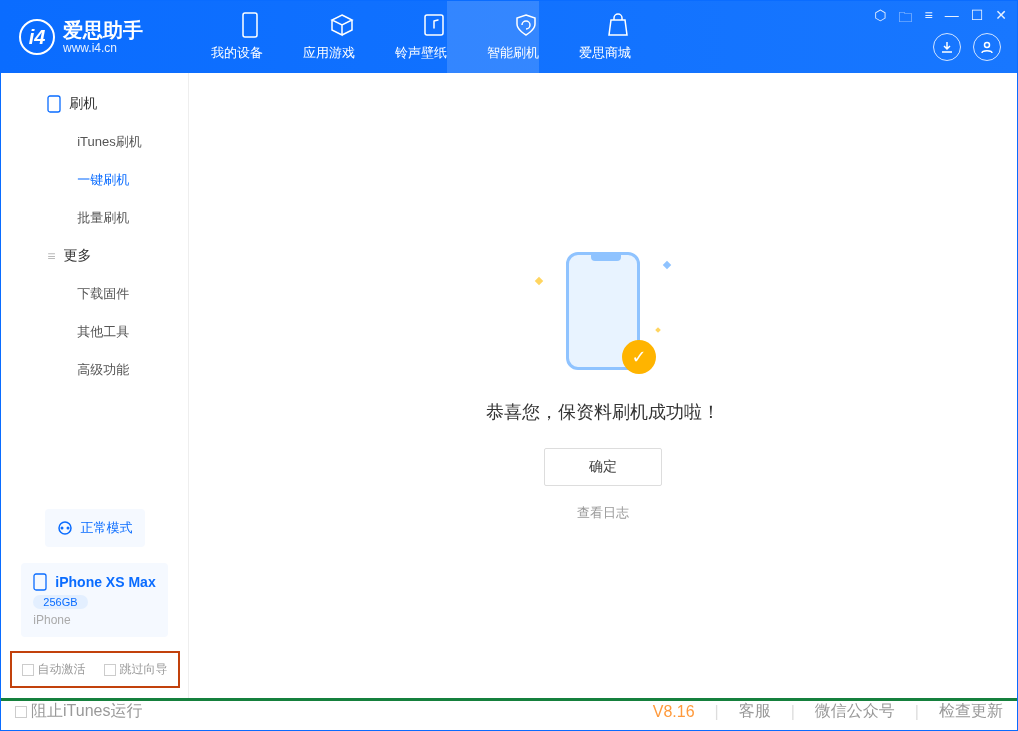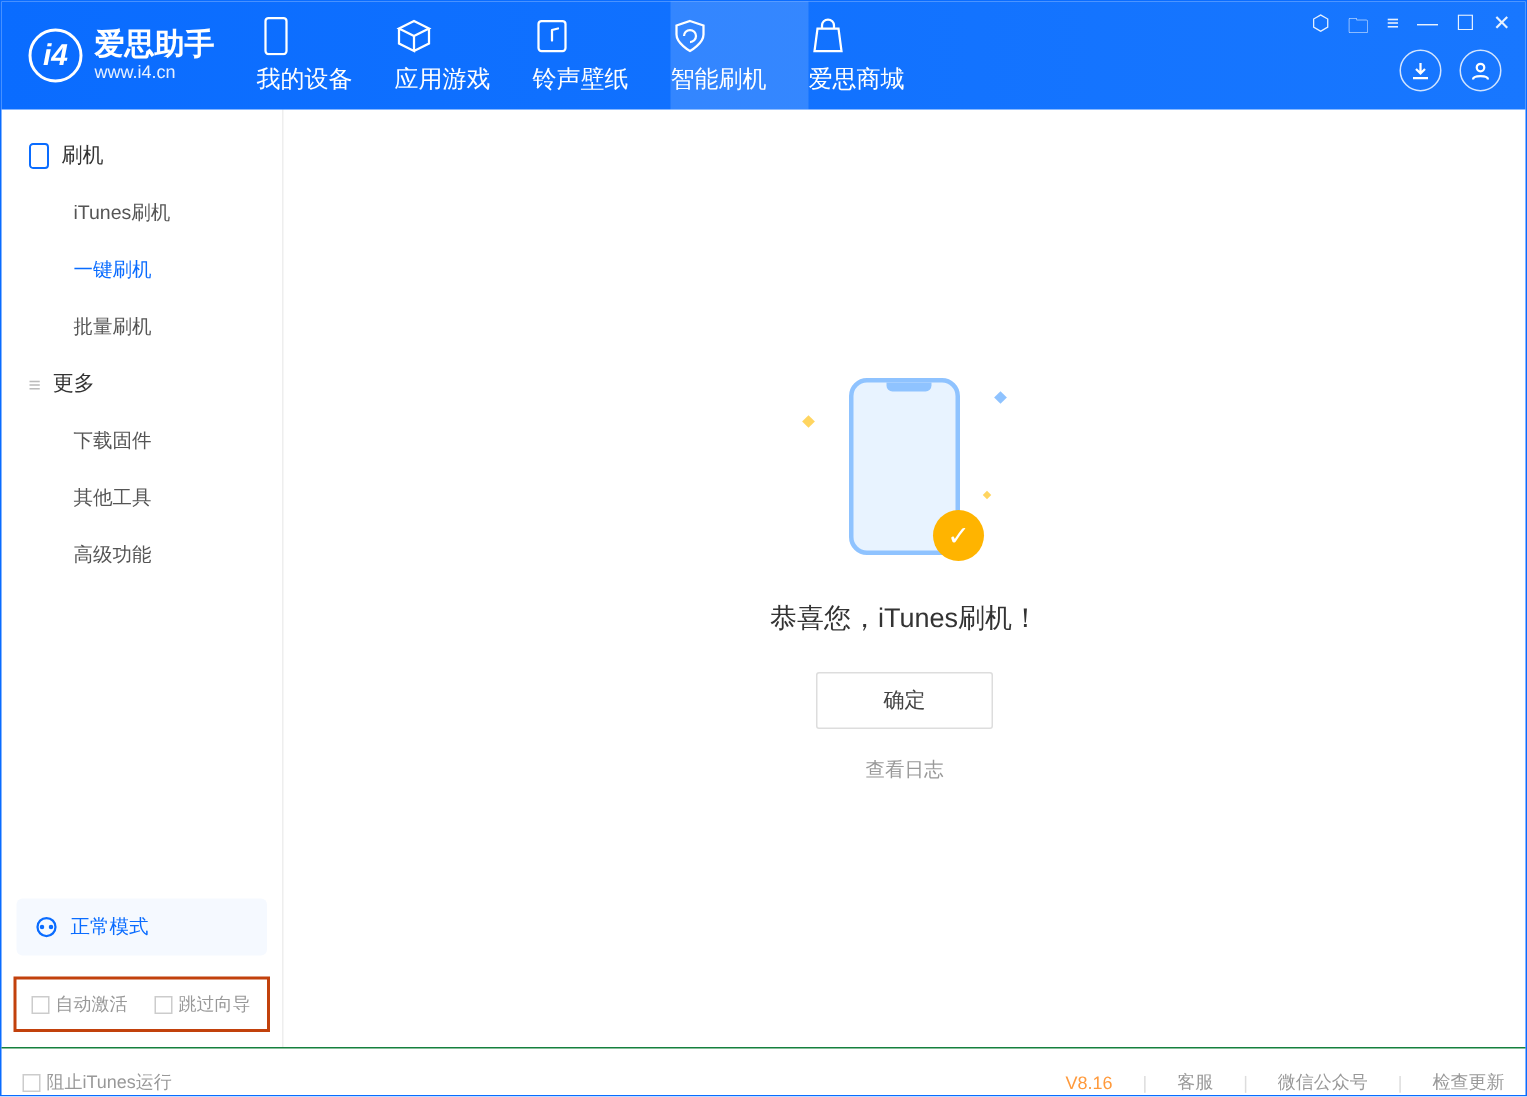--- a/index.html
+++ b/index.html
@@ -6,31 +6,31 @@
 body { background: #fff; }
 .window { width: 1018px; height: 731px; border: 1px solid #0a6cff; display: flex; flex-direction: column; background: #fff; }
 
 
 .titlebar { height: 72px; background: linear-gradient(90deg, #0a6cff 0%, #1877ff 100%); display: flex; align-items: center; color: #fff; position: relative; }
 .logo { display: flex; align-items: center; padding: 0 18px; }
 .logo-icon { width: 36px; height: 36px; border: 2px solid #fff; border-radius: 50%; display: flex; align-items: center; justify-content: center; font-weight: bold; font-style: italic; font-size: 20px; margin-right: 8px; }
 .logo-text { font-size: 20px; font-weight: bold; line-height: 1.1; }
 .logo-sub { font-size: 12px; opacity: .9; }
 .nav { display: flex; height: 100%; margin-left: 10px; }
-.nav-item { width: 92px; display: flex; flex-direction: column; align-items: flex-start; justify-content: center; cursor: pointer; font-size: 16px; gap: 6px; }
+.nav-item { width: 92px; display: flex; flex-direction: column; align-items: flex-end; justify-content: center; cursor: pointer; font-size: 13px; gap: 6px; }
 .nav-item.active { background: rgba(255,255,255,.15); }
 .nav-icon { width: 26px; height: 26px; display: flex; align-items: center; justify-content: center; }
 .win-controls { position: absolute; top: 6px; right: 10px; display: flex; gap: 12px; font-size: 14px; }
 .win-controls span { cursor: pointer; opacity: .9; }
 .header-right { position: absolute; right: 16px; bottom: 12px; display: flex; gap: 12px; }
 .circle-btn { width: 28px; height: 28px; border: 1.5px solid rgba(255,255,255,.8); border-radius: 50%; display: flex; align-items: center; justify-content: center; cursor: pointer; }
 
 
 .body { flex: 1; display: flex; min-height: 0; }
-.sidebar { width: 188px; border-right: 1px solid #eee; display: flex; flex-direction: column; }
+.sidebar { width: 188px; border-right: 1px solid #eee; display: flex; flex-direction: column; align-items: center; }
 .side-scroll { flex: 1; overflow: auto; padding-top: 12px; }
 .side-group { padding: 10px 18px; font-size: 14px; color: #333; display: flex; align-items: center; gap: 8px; }
 .side-sub { padding: 10px 18px 10px 48px; font-size: 13px; color: #555; cursor: pointer; }
 .side-sub.active { color: #0a6cff; }
 .mode-card, .device-card { margin: 8px 10px; background: #f5f9ff; border-radius: 4px; padding: 10px 12px; font-size: 13px; color: #333; }
 .mode-card { display: flex; align-items: center; gap: 8px; color: #0a6cff; }
 .device-name { color: #0a6cff; font-weight: bold; font-size: 14px; }
 .device-capacity { display: inline-block; background: #e3efff; color: #0a6cff; border-radius: 10px; padding: 1px 10px; font-size: 11px; margin-top: 4px; }
 .device-type { color: #aaa; font-size: 12px; margin-top: 4px; }
 .highlight-box { border: 2px solid #c2410c; margin: 6px 8px 10px 8px; padding: 8px 10px; display: flex; gap: 18px; font-size: 12px; color: #999; }
@@ -44,21 +44,21 @@
 .check { width: 34px; height: 34px; background: #ffb400; border-radius: 50%; position: absolute; right: 32px; bottom: 6px; display: flex; align-items: center; justify-content: center; color: #fff; font-size: 18px; }
 .spark { position: absolute; width: 6px; height: 6px; background: #ffd560; transform: rotate(45deg); }
 .spark.s1 { left: 18px; top: 28px; }
 .spark.s2 { right: 18px; top: 12px; background: #8fc3ff; }
 .spark.s3 { right: 28px; bottom: 48px; width:4px; height:4px; }
 .msg { font-size: 18px; color: #333; margin-bottom: 24px; }
 .ok-btn { border: 1px solid #ddd; background: #fff; padding: 9px 44px; font-size: 14px; color: #444; cursor: pointer; border-radius: 2px; }
 .log-link { margin-top: 18px; font-size: 13px; color: #999; cursor: pointer; }
 
 
-.footer { height: 32px; border-top: 1px solid #15803d; display: flex; align-items: flex-end; padding: 0 14px; font-size: 12px; color: #999; }
+.footer { height: 32px; border-top: 3px solid #15803d; display: flex; align-items: flex-start; padding: 0 14px; font-size: 16px; color: #999; }
 .footer-left { display: flex; align-items: center; gap: 6px; }
 .footer-right { margin-left: auto; display: flex; align-items: center; gap: 20px; }
 .sep { color: #ddd; }
 .ver { color: #ff9a3c; }
 .flink { cursor: pointer; }
 
 .ico-svg { fill: none; stroke: #fff; stroke-width: 1.5; }
 </style>
 </head>
 <body>
@@ -162,20 +162,30 @@
         <div class="side-sub">高级功能</div>
       </div>
 
       <div class="mode-card">
         <svg width="16" height="16">
             <circle cx="8" cy="8" r="6" fill="none" stroke="#0a6cff" stroke-width="1.5"></circle>
             <circle cx="5" cy="8" r="1.5" fill="#0a6cff"></circle>
             <circle cx="11" cy="8" r="1.5" fill="#0a6cff"></circle>
           </svg>
         <span>正常模式</span>
+      </div>
+      <div class="device-card">
+        <div style="display:flex;align-items:center;gap:8px">
+          <svg width="14" height="18">
+              <rect x="1" y="1" width="12" height="16" rx="2" fill="none" stroke="#0a6cff" stroke-width="1.3"></rect>
+            </svg>
+          <span class="device-name">iPhone XS Max</span>
+        </div>
+        <span class="device-capacity">256GB</span>
+        <div class="device-type">iPhone</div>
       </div>
       <div class="highlight-box">
         <label class="chk">
             <span class="chk-box"></span>
             <span>自动激活</span>
           </label>
         <label class="chk">
             <span class="chk-box"></span>
             <span>跳过向导</span>
           </label>
@@ -185,21 +195,21 @@
     <div class="main">
       <div class="illus">
         <div class="spark s1"></div>
         <div class="spark s2"></div>
         <div class="spark s3"></div>
         <div class="phone">
             <div class="notch"></div>
           </div>
         <div class="check">✓</div>
       </div>
-      <div class="msg">恭喜您，iTunes刷机！</div>
+      <div class="msg">恭喜您，保资料刷机成功啦！</div>
       <button class="ok-btn">确定</button>
       <div class="log-link">查看日志</div>
     </div>
   </div>
 
   <div class="footer">
     <div class="footer-left">
       <label class="chk">
           <span class="chk-box"></span>
           <span>阻止iTunes运行</span>

